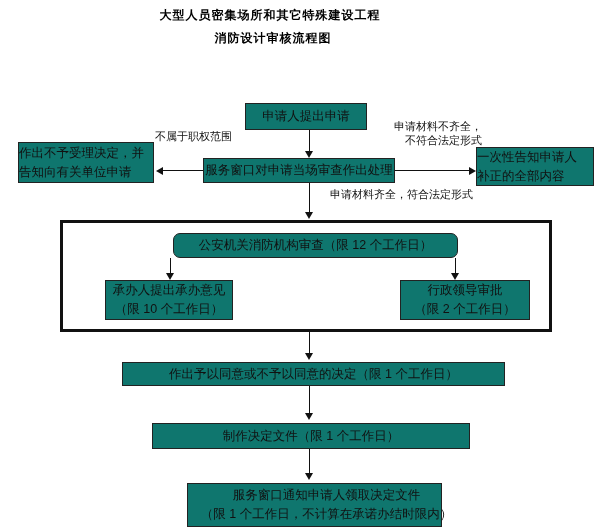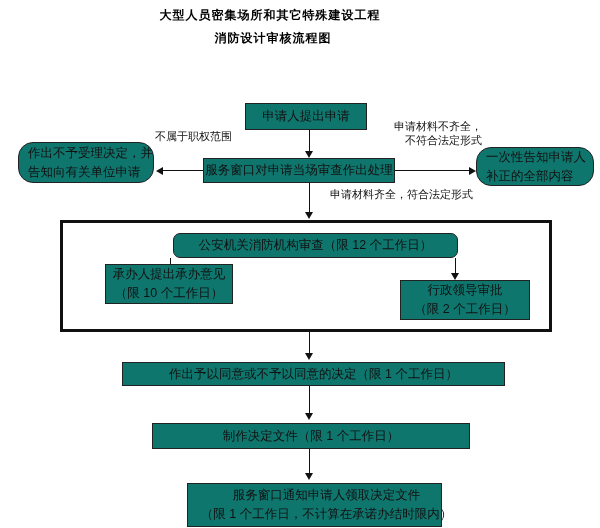--- a/index.html
+++ b/index.html
@@ -17,21 +17,21 @@
   .subtitle{
     position:absolute;left:0;top:55px;width:566px;text-align:center;
     font-family:"Liberation Serif","DejaVu Serif",serif;font-weight:600;
     font-size:13px;letter-spacing:1.5px;color:#000;
   }
   .box{
     position:absolute;box-sizing:border-box;border:1px solid #222;background:#0f766e;
     display:flex;flex-direction:column;align-items:center;justify-content:center;
     text-align:center;font-size:12.5px;line-height:1.5;white-space:nowrap;
   }
-  .box.ta-left{align-items:flex-start;text-align:left;padding-left:9px;border-radius:15px;}
+  .box.ta-left{align-items:flex-start;text-align:left;}
   .frame{position:absolute;box-sizing:border-box;border:3px solid #111;background:transparent;}
   .lbl{position:absolute;font-size:11px;line-height:1.25;color:#111;white-space:nowrap;}
   
   .av{position:absolute;width:0;border-left:1.3px solid #111;}
   .av::after{
     content:"";position:absolute;bottom:-7px;left:-5px;width:0;height:0;
     border-left:4.5px solid transparent;border-right:4.5px solid transparent;
     border-top:7px solid #111;
   }
   
@@ -90,21 +90,21 @@
 
   <div class="frame" style="left:60px;top:220px;width:492px;height:112px;"></div>
 
   <div class="box" style="left:173px;top:233px;width:285px;height:25px;border-radius:7px;">
     <span>公安机关消防机构审查（限 12 个工作日）</span>
   </div>
 
   <div class="av" style="left:170px;top:258px;height:15px;"></div>
   <div class="av" style="left:455px;top:258px;height:15px;"></div>
 
-  <div class="box" style="left:105px;top:264px;width:128px;height:40px;">
+  <div class="box" style="left:105px;top:280px;width:128px;height:40px;">
     <span>承办人提出承办意见</span>
     <span>（限 10 个工作日）</span>
   </div>
 
   <div class="box" style="left:400px;top:280px;width:130px;height:40px;">
     <span>行政领导审批</span>
     <span>（限 2 个工作日）</span>
   </div>
 
   <div class="av" style="left:309px;top:332px;height:21px;"></div>

